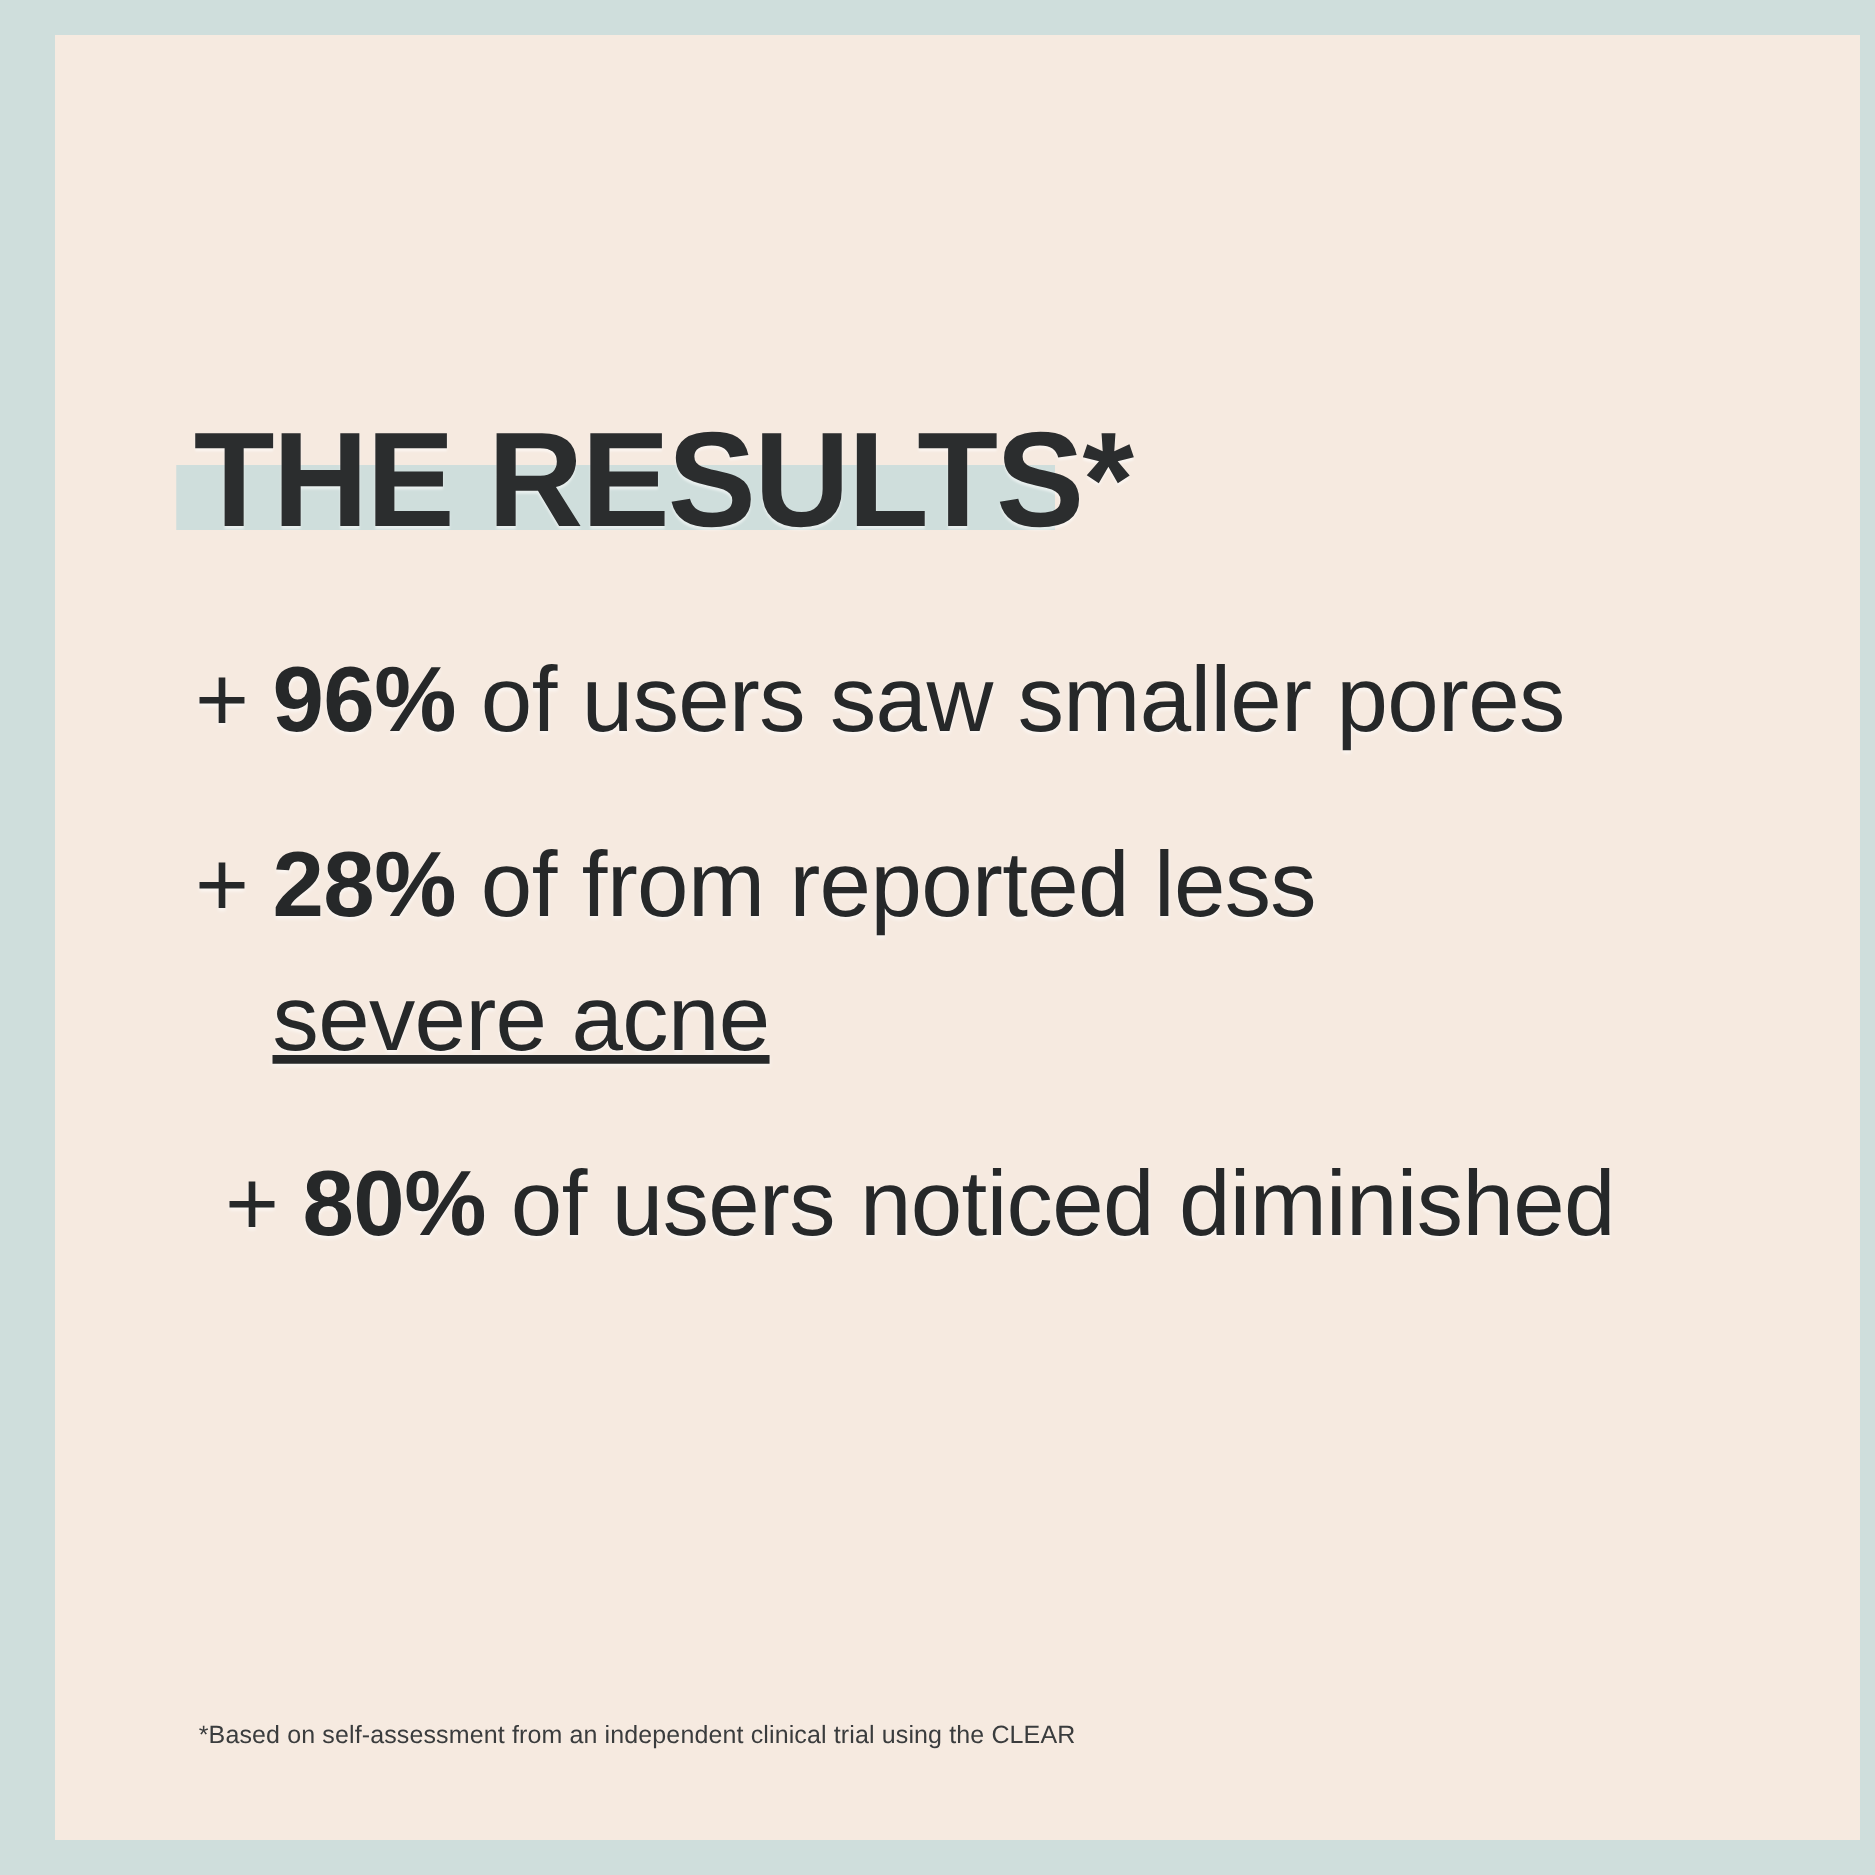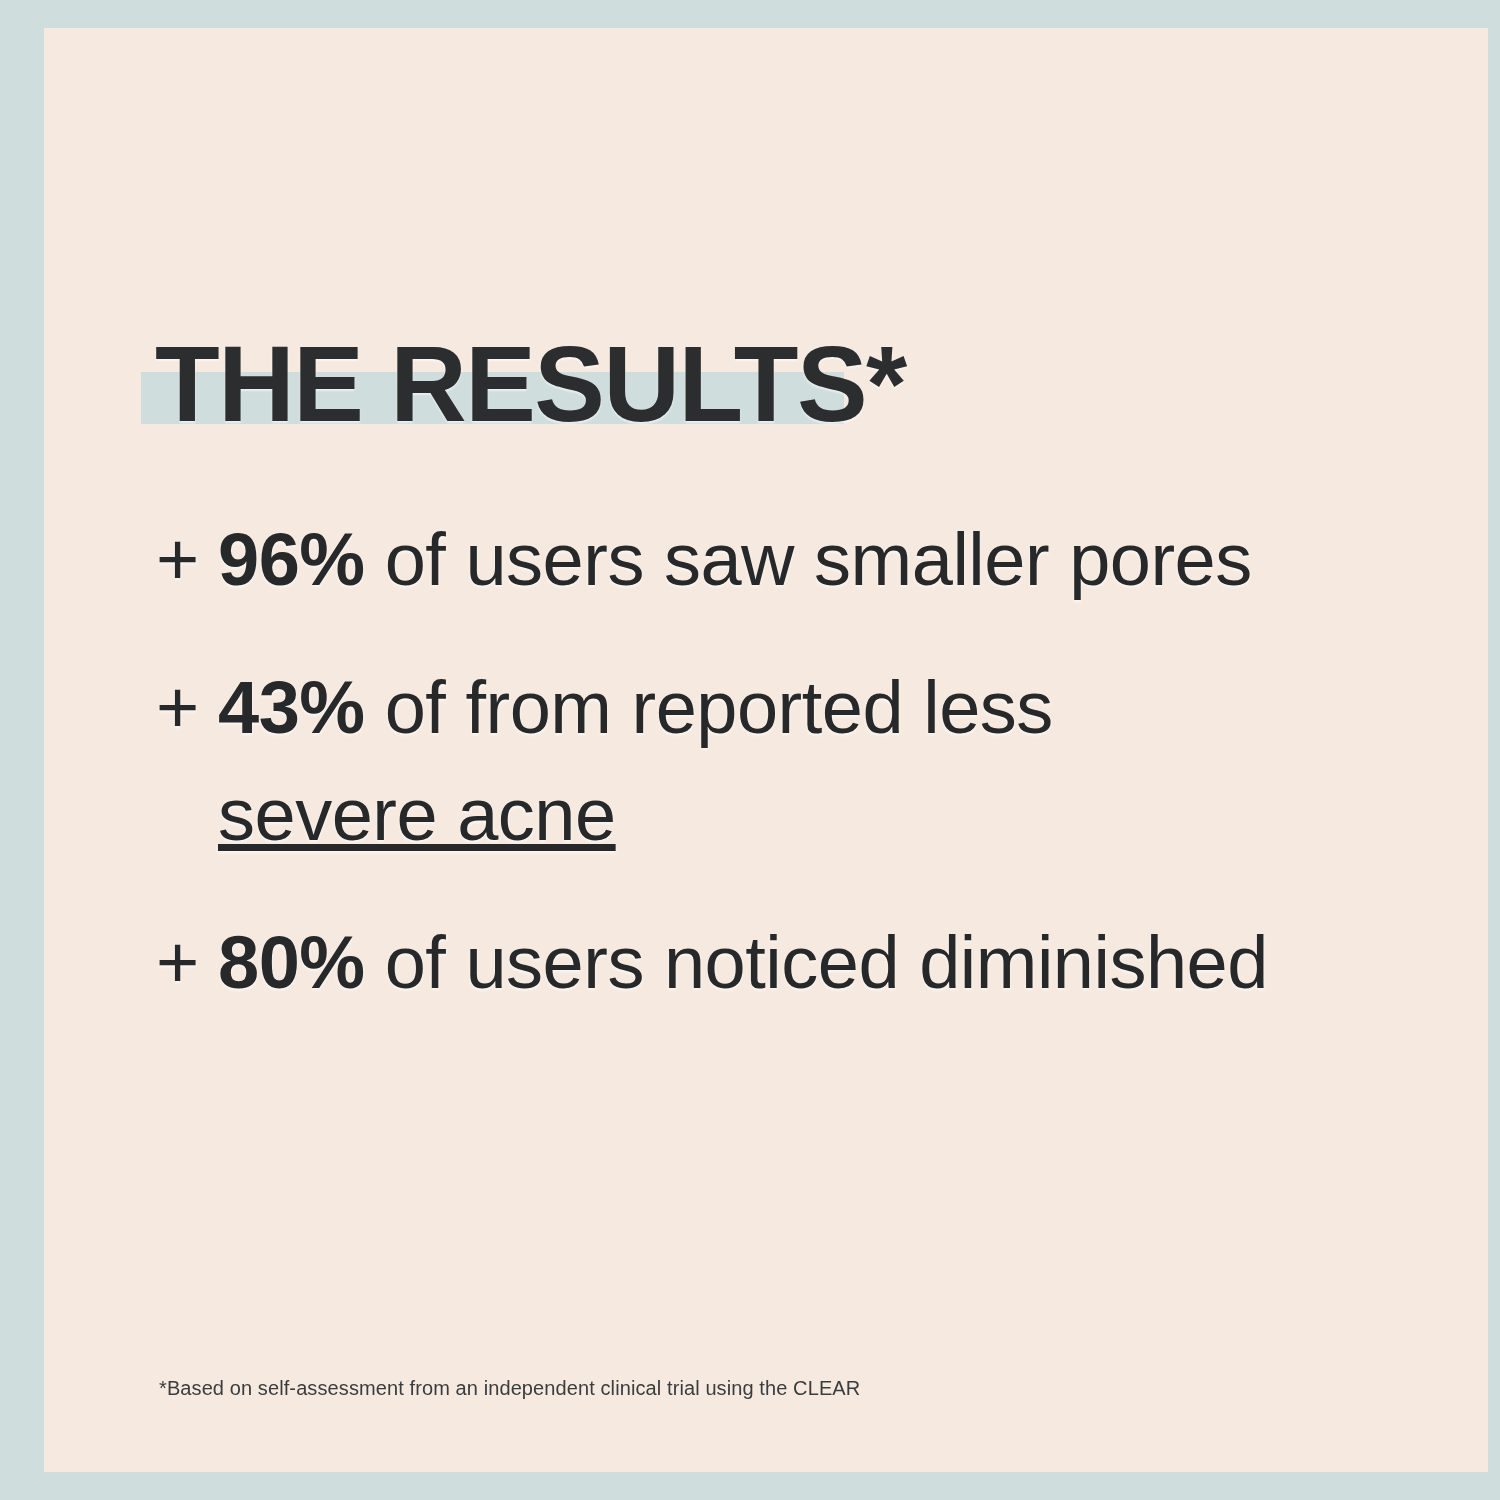--- a/index.html
+++ b/index.html
@@ -78,21 +78,21 @@
     color: #262829;
     font-family: "Liberation Sans Narrow", "Liberation Sans", "DejaVu Sans", sans-serif;
     font-size: 74px;
     line-height: 107px;
     letter-spacing: -0.5px;
     white-space: nowrap;
     text-shadow: 0 2px 3px rgba(255,255,255,0.6);
   }
 
   .stat-block { margin-bottom: 15px; }
-  .stat-block:last-child { margin-bottom: 0; }
+  .stat-block:last-child { margin-bottom: 0; margin-left: 24px; }
 
   .plus {
     font-weight: 400;
     display: inline-block;
     width: 62px;
   }
 
   .pct {
     font-weight: 700;
   }
@@ -138,21 +138,21 @@
       <div class="heading-text" style="color: rgb(43, 45, 46);">THE RESULTS*</div>
     </div>
 
     <div class="stats">
 
       <div class="stat-block" id="stat-group-0">
         <div class="stat-line" style="color: rgb(38, 40, 41);"><span class="plus">+</span><span class="pct">96%</span><span class="rest"> </span><span class="rest">of users saw smaller pores</span></div>
       </div>
 
       <div class="stat-block" id="stat-group-1">
-        <div class="stat-line" style="color: rgb(38, 40, 41);"><span class="plus">+</span><span class="pct">43%</span><span class="rest"> </span><span class="rest">of from reported less</span></div>
+        <div class="stat-line" style="color: rgb(38, 40, 41);"><span class="plus">+</span><span class="pct">28%</span><span class="rest"> </span><span class="rest">of from reported less</span></div>
         <div class="stat-line cont" style="color: rgb(38, 40, 41); text-decoration: underline;">severe acne</div>
       </div>
 
       <div class="stat-block" id="stat-group-2">
         <div class="stat-line" style="color: rgb(38, 40, 41);"><span class="plus">+</span><span class="pct">80%</span><span class="rest"> </span><span class="rest">of users noticed diminished</span></div>
       </div>
 
     </div>
 
     <div class="footnote" style="color: rgb(58, 60, 61);">

